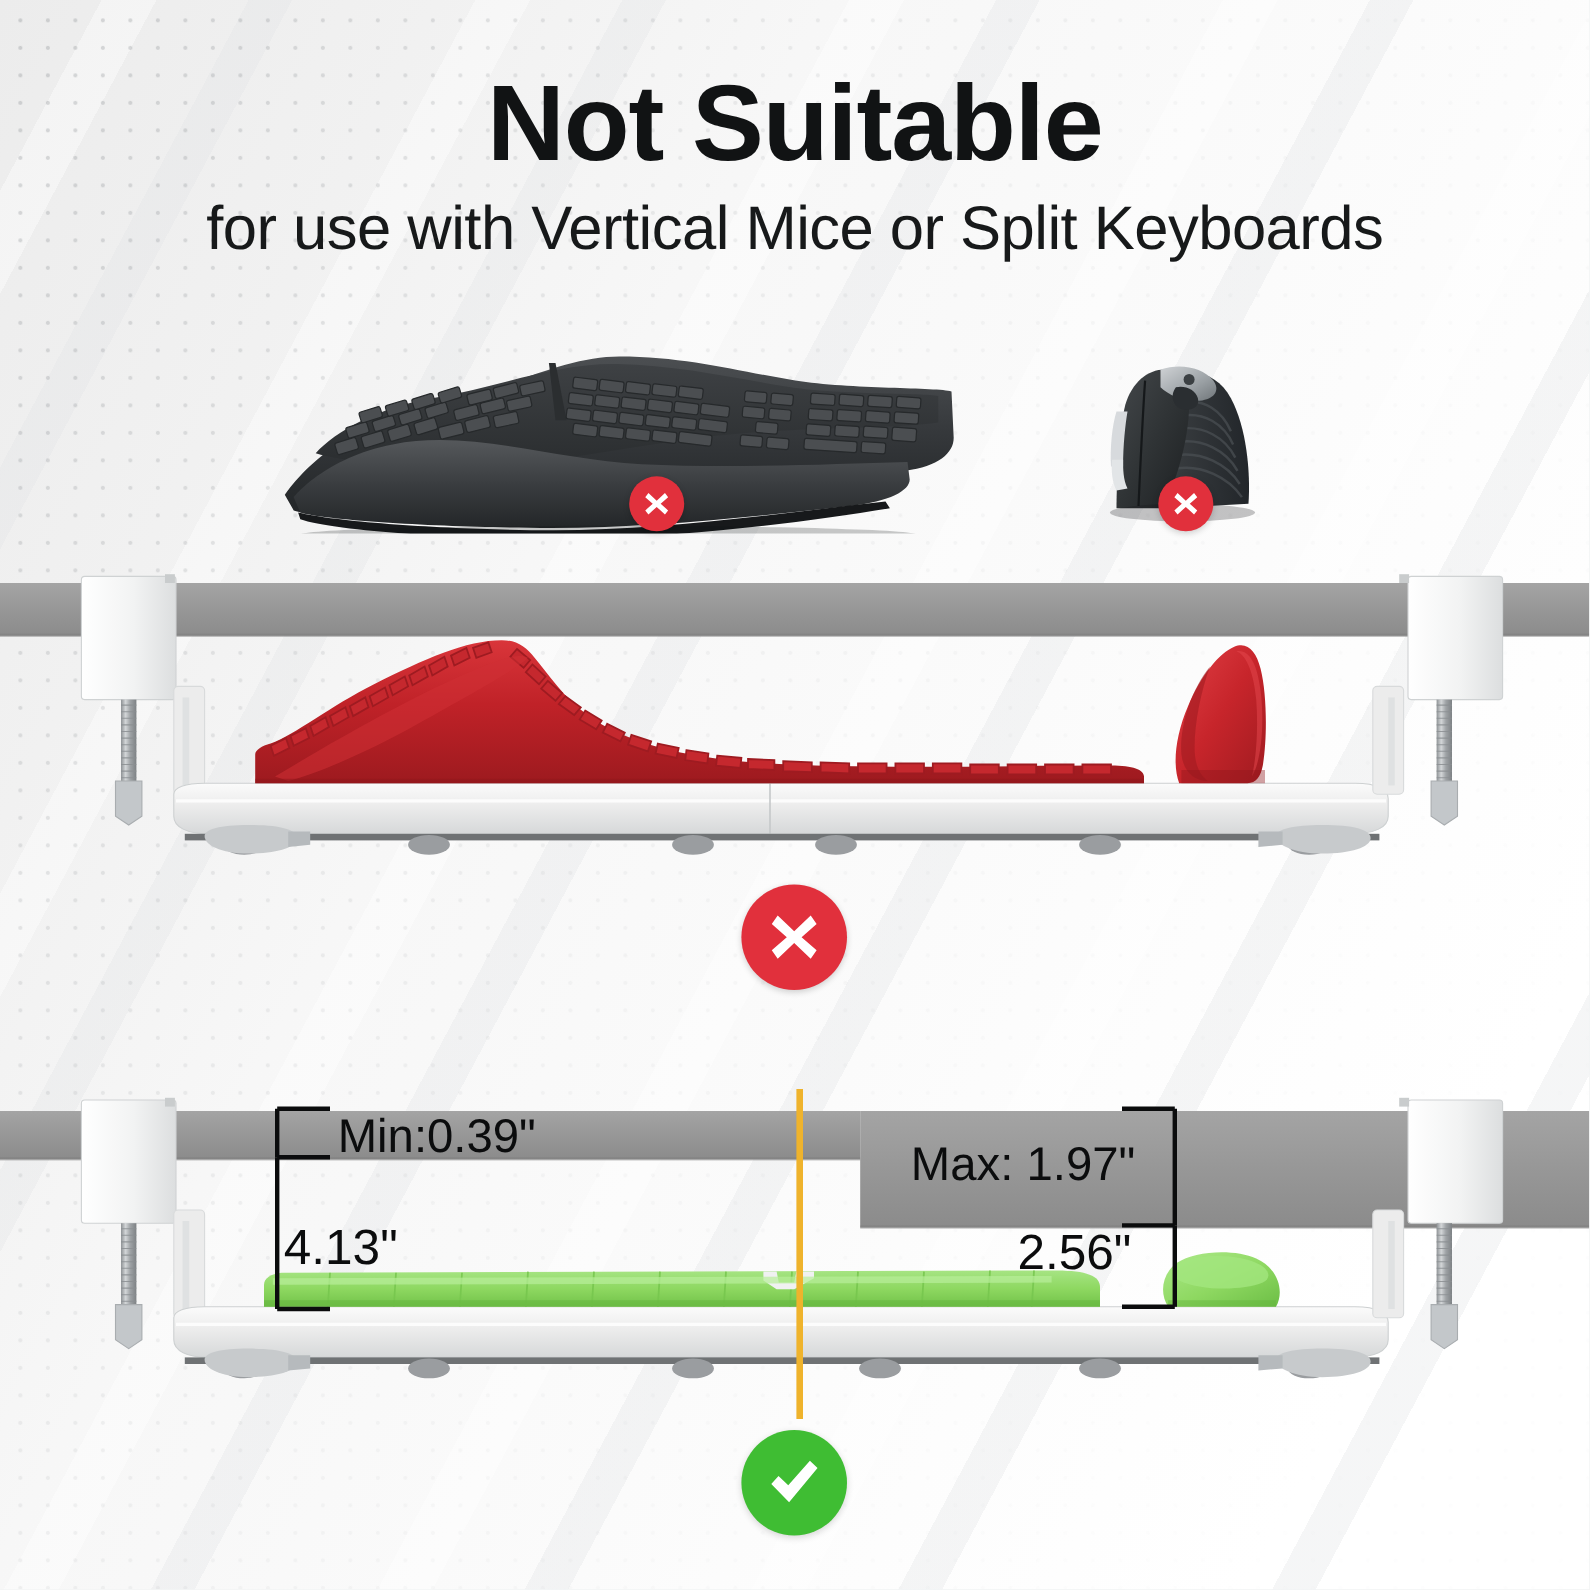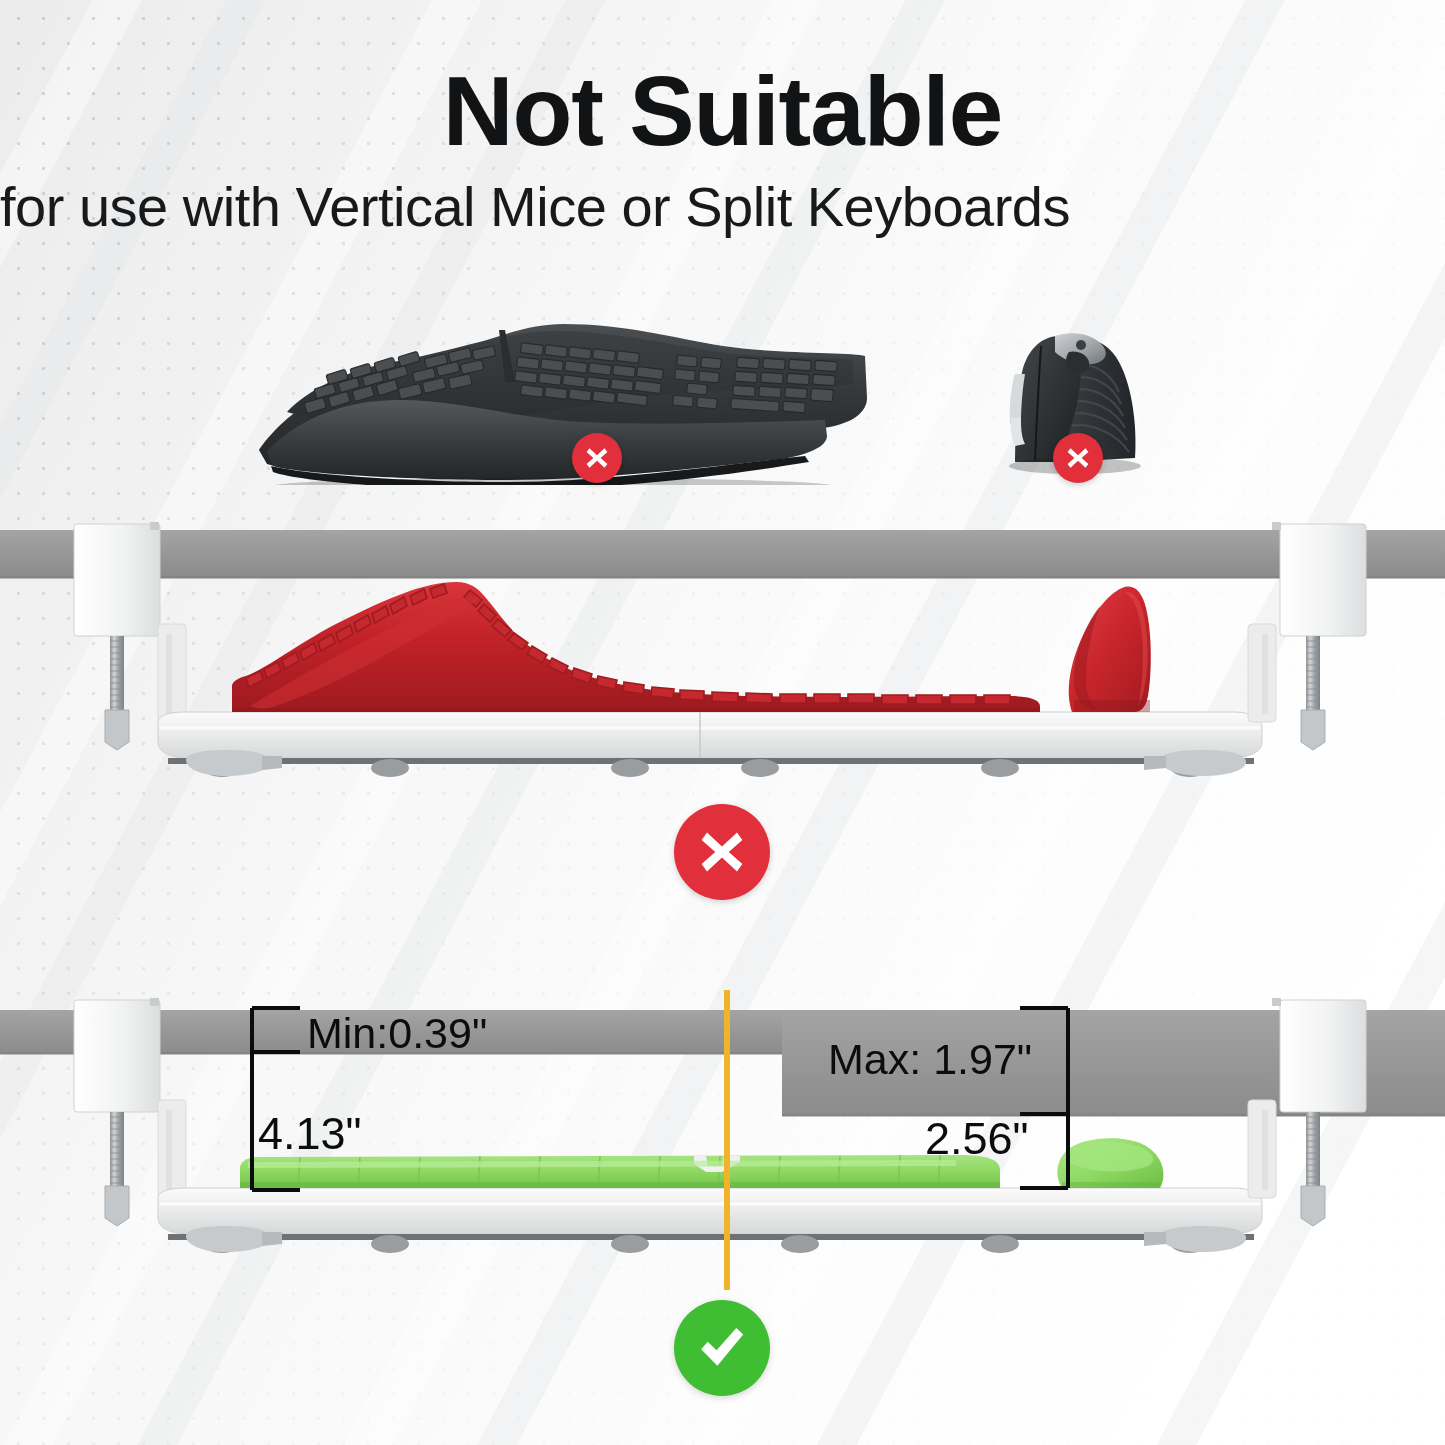--- a/index.html
+++ b/index.html
@@ -35,21 +35,21 @@
     opacity:.75;
   }
 
   
   .headline{
     position:absolute;left:0;right:0;top:62px;text-align:center;
     font-size:98px;font-weight:bold;color:#111314;letter-spacing:-1px;
     line-height:1;
   }
   .subhead{
-    position:absolute;left:0;right:0;top:176px;
+    position:absolute;left:0;right:0;top:176px;text-align:center;
     font-size:56px;font-weight:normal;color:#17191a;letter-spacing:-.5px;
     line-height:1.1;
   }
 
   
   .badge{position:absolute;border-radius:50%;display:flex;align-items:center;justify-content:center;}
   .badge.red{background:#e1303c;box-shadow:0 2px 6px rgba(0,0,0,.18);}
   .badge.green{background:#3fbd33;box-shadow:0 2px 7px rgba(0,0,0,.16);}
   .badge svg{display:block;}
 

